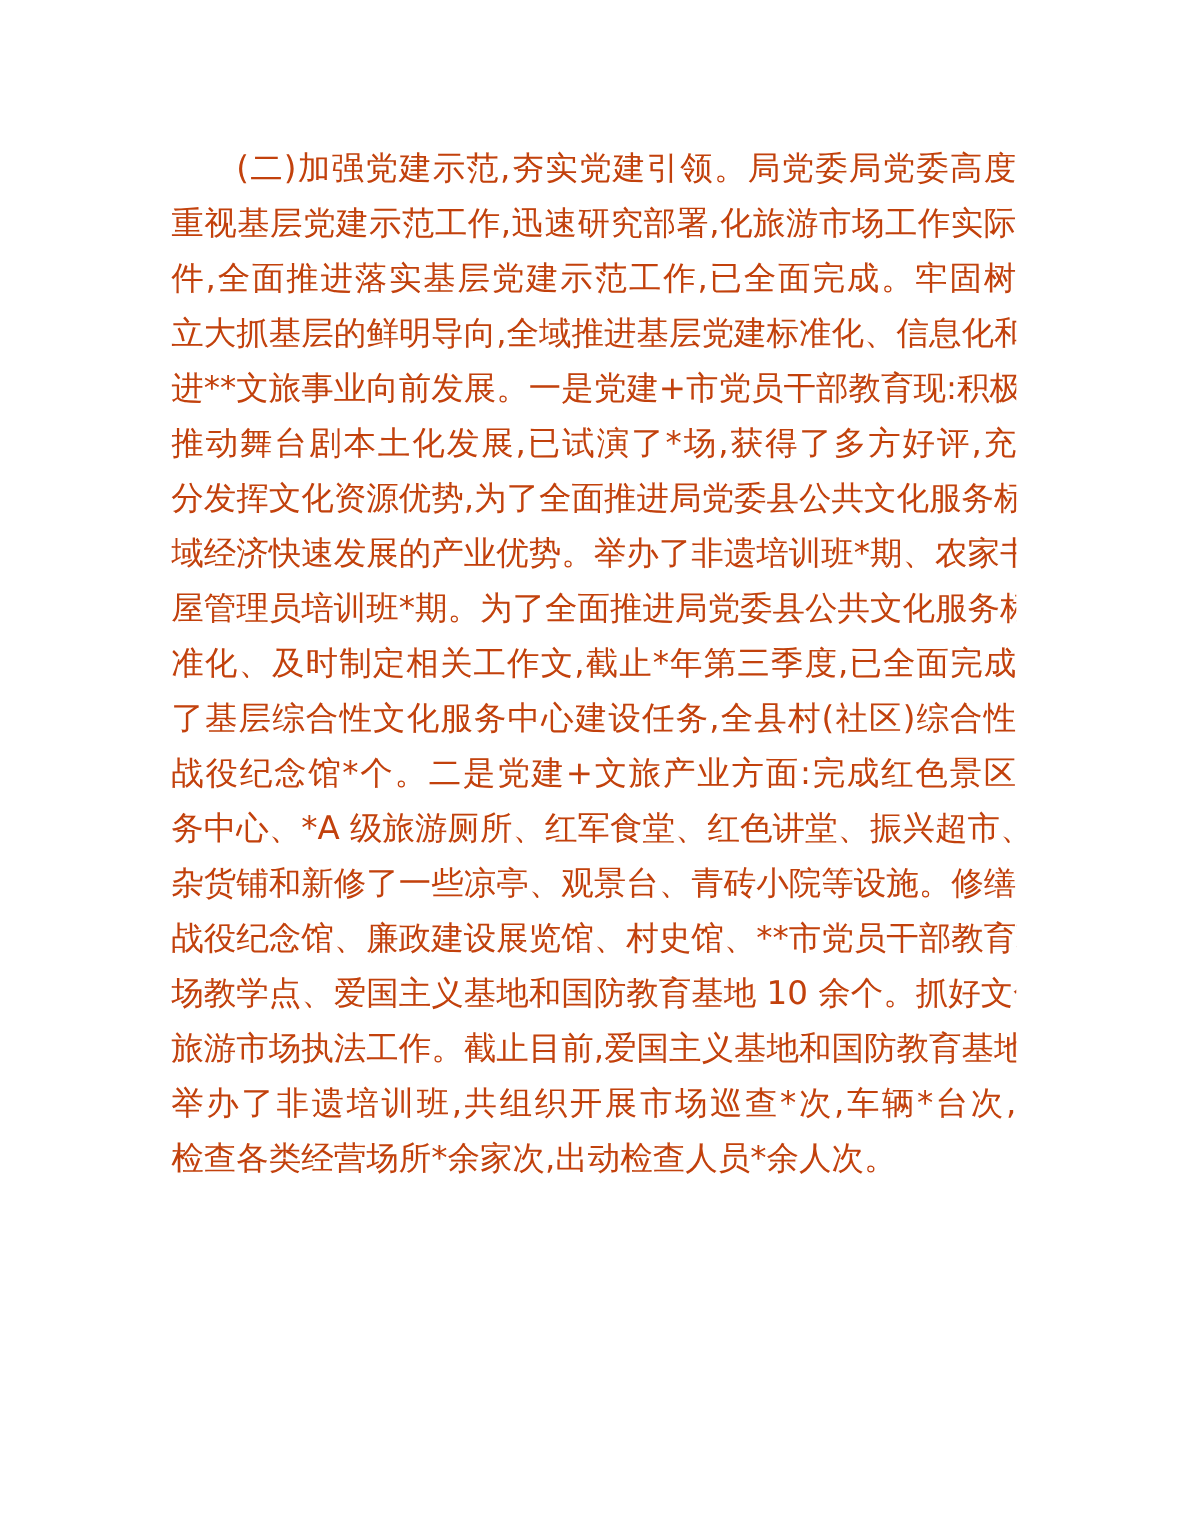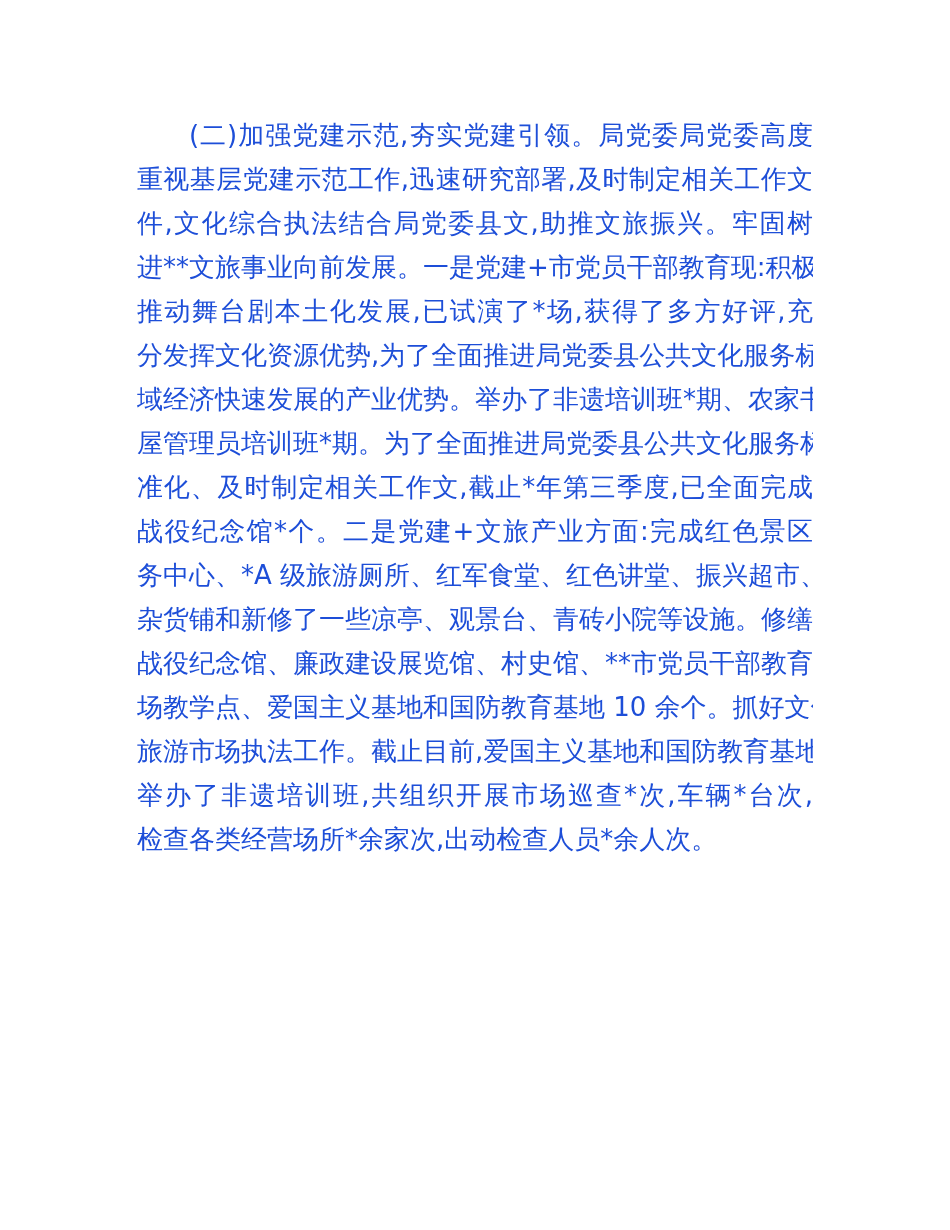--- a/index.html
+++ b/index.html
@@ -42,30 +42,32 @@
     text-indent: 52px;
   }
   .line.last {
     text-align-last: left;
   }
 </style>
 </head>
 <body style="background: rgb(255, 255, 255);">
 
 <div class="page">
-  <div class="paragraph" style="color: #1d4ed8;">
+  <div class="paragraph" style="color: #c2410c;">
       <div class="line first">(二)加强党建示范,夯实党建引领。局党委局党委高度</div>
-      <div class="line">重视基层党建示范工作,迅速研究部署,及时制定相关工作文</div>
-      <div class="line">件,文化综合执法结合局党委县文,助推文旅振兴。牢固树</div>
+      <div class="line">重视基层党建示范工作,迅速研究部署,化旅游市场工作实际</div>
+      <div class="line">件,全面推进落实基层党建示范工作,已全面完成。牢固树</div>
+      <div class="line">立大抓基层的鲜明导向,全域推进基层党建标准化、信息化和</div>
       <div class="line">进**文旅事业向前发展。一是党建+市党员干部教育现:积极</div>
       <div class="line">推动舞台剧本土化发展,已试演了*场,获得了多方好评,充</div>
       <div class="line">分发挥文化资源优势,为了全面推进局党委县公共文化服务标</div>
       <div class="line">域经济快速发展的产业优势。举办了非遗培训班*期、农家书</div>
       <div class="line">屋管理员培训班*期。为了全面推进局党委县公共文化服务标</div>
       <div class="line">准化、及时制定相关工作文,截止*年第三季度,已全面完成</div>
+      <div class="line">了基层综合性文化服务中心建设任务,全县村(社区)综合性</div>
       <div class="line">战役纪念馆*个。二是党建+文旅产业方面:完成红色景区</div>
       <div class="line">务中心、*A 级旅游厕所、红军食堂、红色讲堂、振兴超市、</div>
       <div class="line">杂货铺和新修了一些凉亭、观景台、青砖小院等设施。修缮**</div>
       <div class="line">战役纪念馆、廉政建设展览馆、村史馆、**市党员干部教育现</div>
       <div class="line">场教学点、爱国主义基地和国防教育基地 10 余个。抓好文化</div>
       <div class="line">旅游市场执法工作。截止目前,爱国主义基地和国防教育基地</div>
       <div class="line">举办了非遗培训班,共组织开展市场巡查*次,车辆*台次,</div>
       <div class="line last">检查各类经营场所*余家次,出动检查人员*余人次。</div>
     </div>
 </div>

